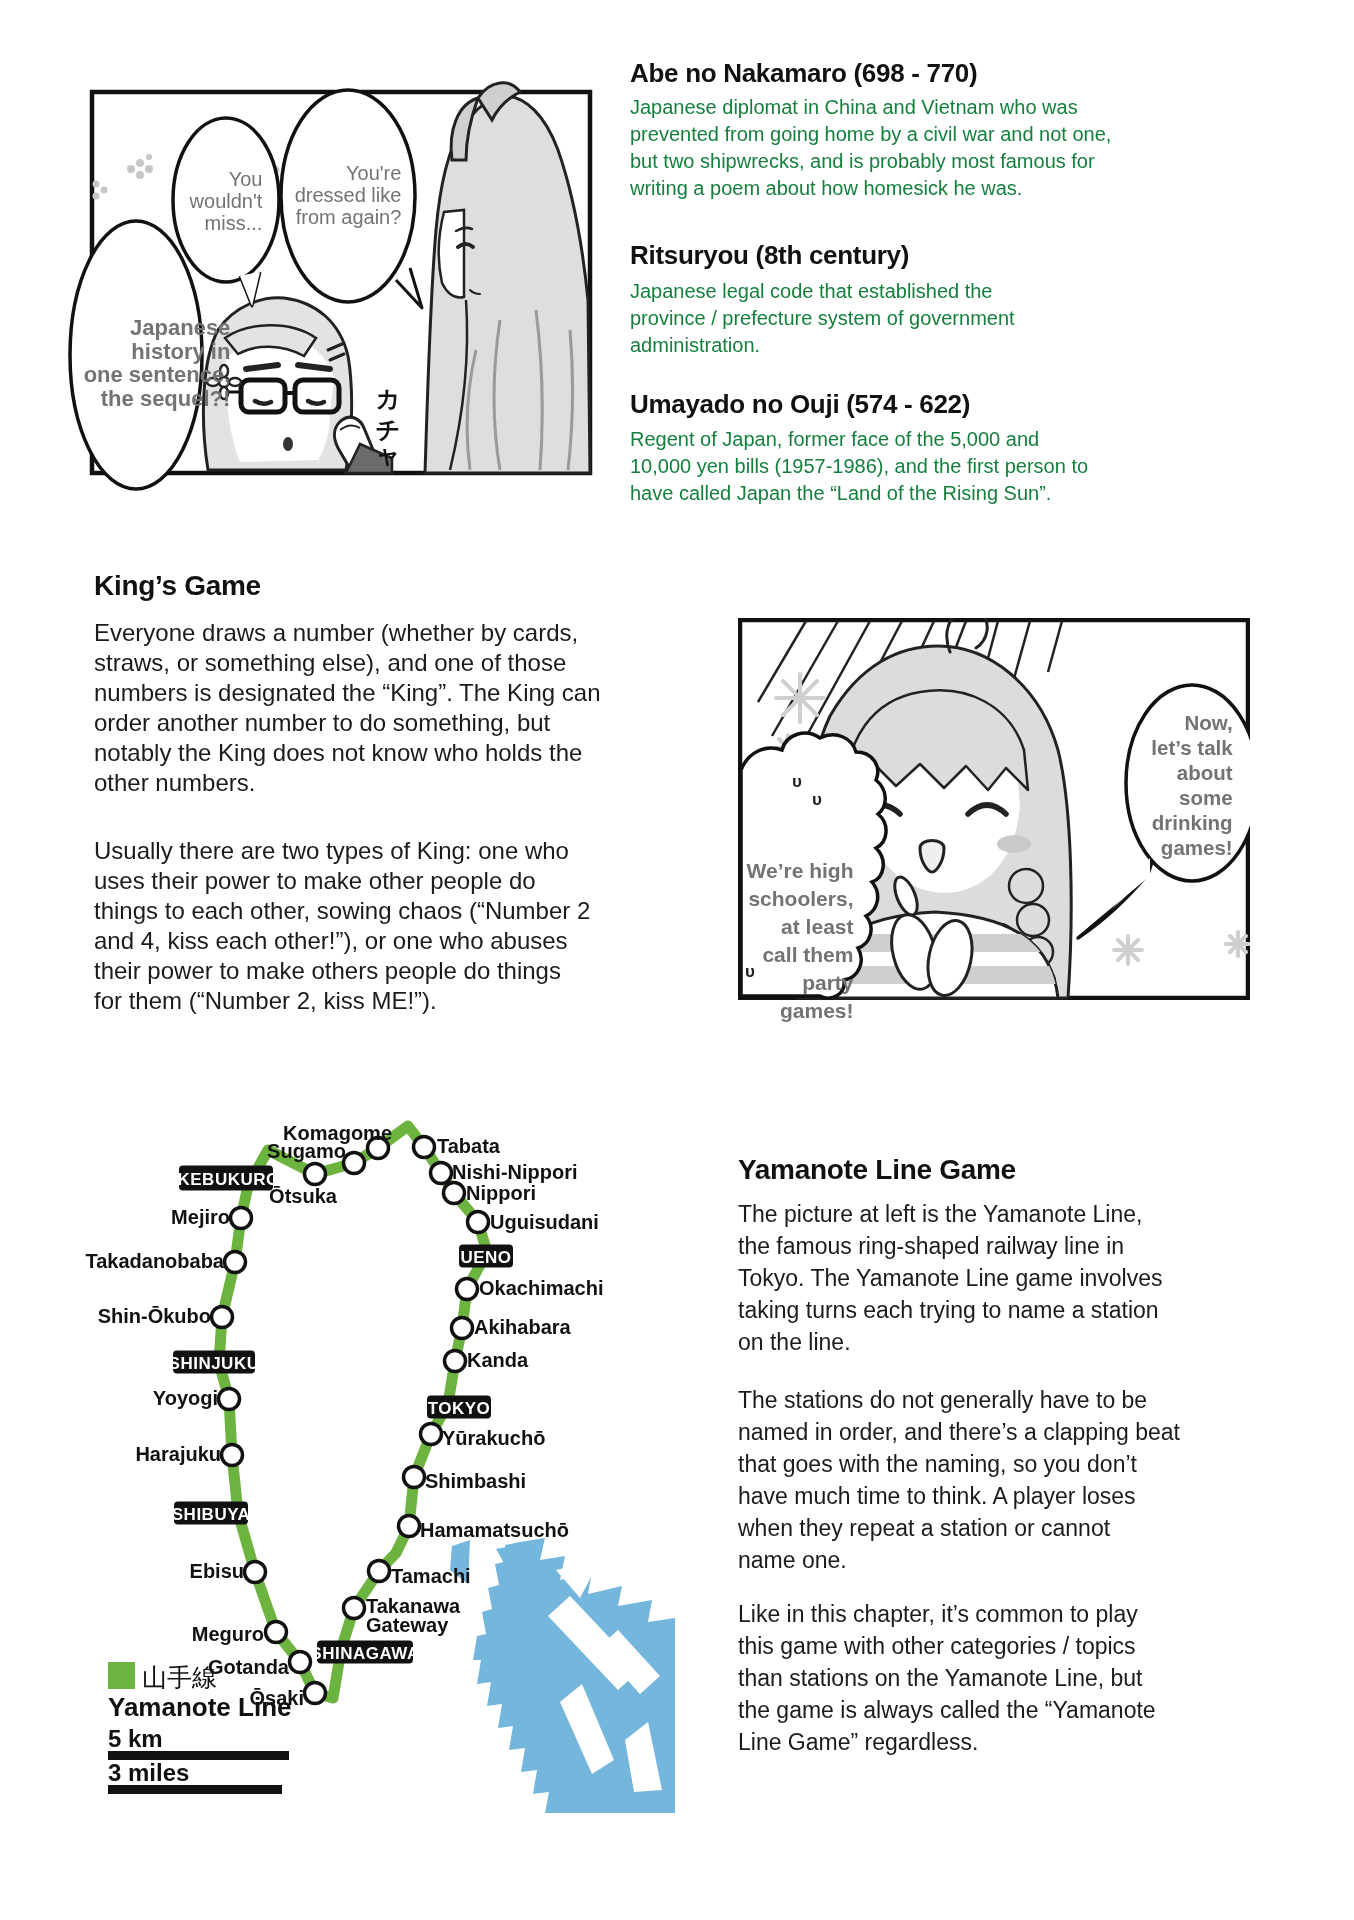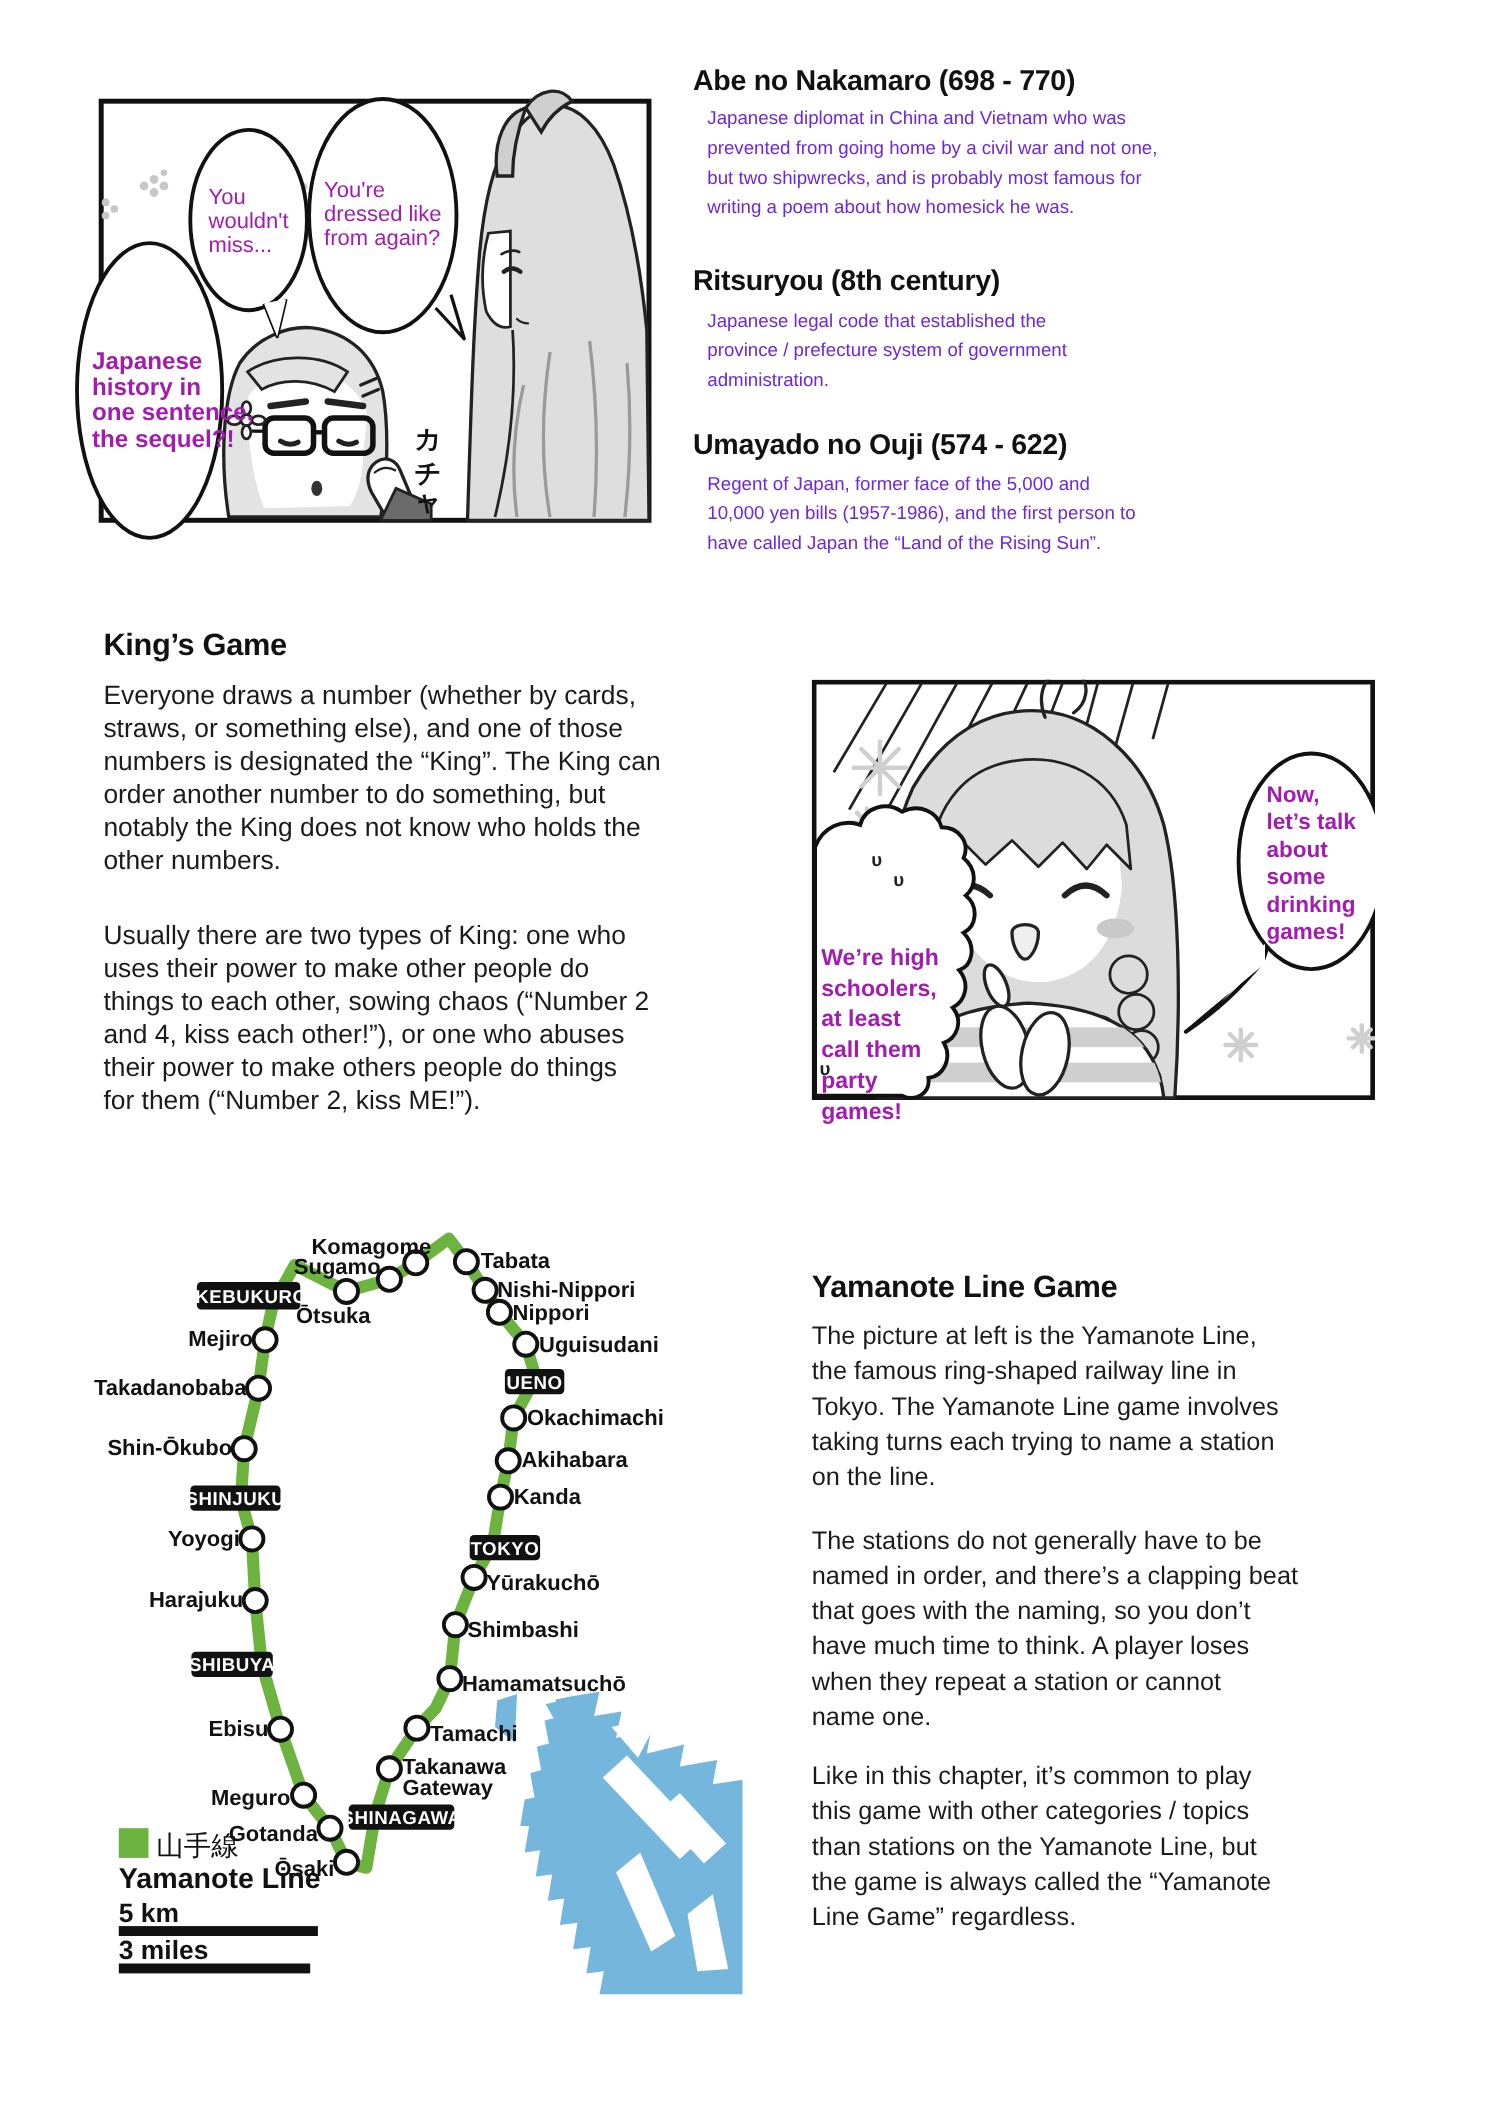--- a/index.html
+++ b/index.html
@@ -1,23 +1,23 @@
 <!DOCTYPE html>
 <html><head>
 <meta charset="utf-8">
 <style>
   html,body{margin:0;padding:0;background:#fff;}
   #page{position:relative;width:1354px;height:1920px;background:#ffffff;overflow:hidden;
         font-family:"Liberation Sans","DejaVu Sans",sans-serif;color:#1b1b1b;}
   .abs{position:absolute;}
   .heading{font-weight:bold;font-size:26px;letter-spacing:-0.3px;color:#111;white-space:pre;}
-  .body-text{font-size:17px;line-height:27px;white-space:pre-line;color:#6d28d9;margin-left:13px;}
+  .body-text{font-size:20px;line-height:27px;white-space:pre-line;color:#15803d;}
   .kings-body{font-size:24px;line-height:30px;white-space:pre-line;}
   .yama-body{font-size:23px;line-height:32px;white-space:pre-line;}
-  .bubble-text{white-space:pre-line;text-align:left;transform:translateX(-50%);color:#a21caf;}
+  .bubble-text{white-space:pre-line;text-align:right;transform:translateX(-50%);color:#737373;}
   .bub-a{font-size:20px;line-height:22px;}
   .bub-c{font-size:22px;line-height:23.5px;font-weight:bold;margin-left:21px;}
   .thought-text{font-size:21px;line-height:28px;font-weight:bold;margin-top:33px;}
   .speech2-text{font-size:20.5px;line-height:25px;font-weight:bold;}
   .sfx{writing-mode:vertical-rl;font-size:24px;font-weight:bold;letter-spacing:4px;color:#111;}
   .sweat{font-size:17px;font-weight:bold;color:#222;}
   svg{position:absolute;}
   svg text{font-family:"Liberation Sans","DejaVu Sans",sans-serif;}
 </style>
 </head>

